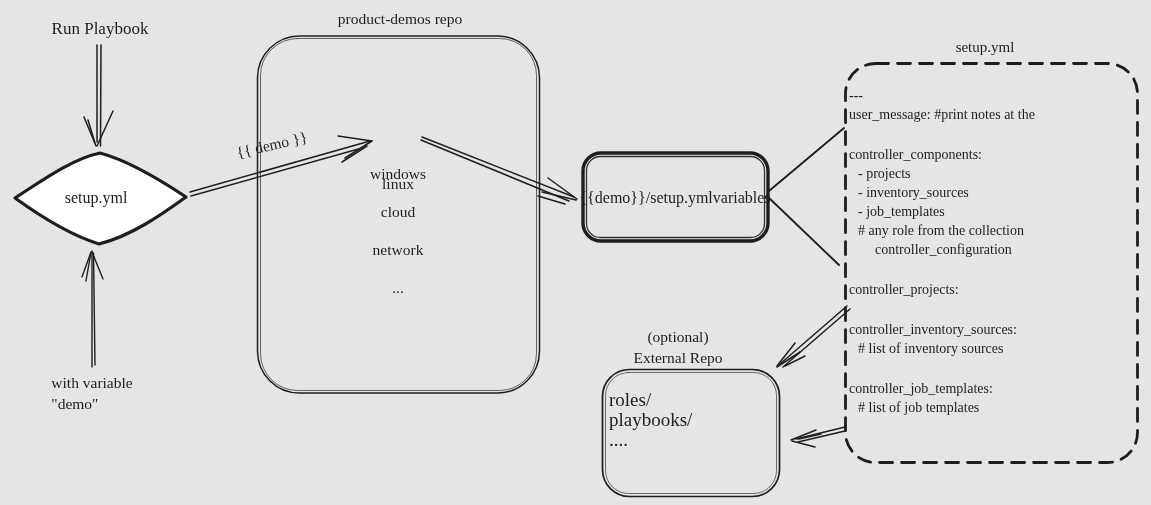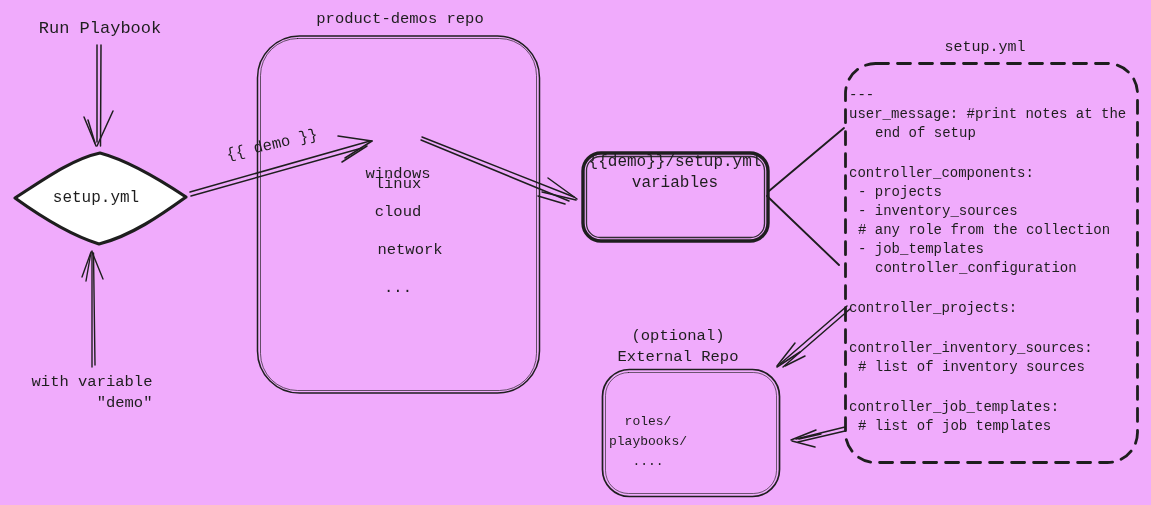--- a/index.html
+++ b/index.html
@@ -1,49 +1,49 @@
 <!DOCTYPE html>
 <html><head>
 <meta charset="utf-8">
 <style>
   html,body{margin:0;padding:0;background:#fff;}
   #canvas{
     position:relative;width:1151px;height:505px;overflow:hidden;
-    background:#f0abfc;
-    font-family:Liberation Mono, monospace;
+    background:#e5e5e5;
+    font-family:Liberation Serif, serif;
     color:#1e1e1e;
   }
   #wires{position:absolute;left:0;top:0;width:1151px;height:505px;}
   .clabel{position:absolute;transform:translateX(-50%);white-space:nowrap;}
   .fs17{font-size:17px;}
   .fs16{font-size:16px;}
   .fs155{font-size:15.5px;}
   .fs15{font-size:15px;}
   .rot{transform:translateX(-50%) rotate(-13deg);}
   
   .repo-item{position:absolute;left:398px;transform:translateX(-50%);font-size:15.5px;white-space:nowrap;}
   
   #vars-text{
     position:absolute;left:582px;top:152px;width:186px;height:90px;
-    display:flex;flex-direction:column;align-items:center;
+    display:flex;align-items:center;justify-content:center;
     font-size:16px;line-height:21px;text-align:center;
   }
   
   #yml-lines{position:absolute;left:849px;top:86px;width:286px;font-size:14px;}
   .yml-line{height:19px;line-height:19px;white-space:nowrap;overflow:visible;}
   .yml-blank{height:21px;}
   .ind0{padding-left:0;}
   .ind1{padding-left:9px;}
   .ind2{padding-left:26px;}
   
-  #ext-lines{position:absolute;left:609px;top:412px;font-size:13px;line-height:20px;text-align:center;}
+  #ext-lines{position:absolute;left:609px;top:390px;font-size:19px;line-height:20px;}
   .ext-line{white-space:nowrap;}
   
   #withvar{position:absolute;left:92px;top:372px;transform:translateX(-50%);
-    text-align:right;font-size:15.5px;line-height:21px;white-space:nowrap;}
+    text-align:left;font-size:15.5px;line-height:21px;white-space:nowrap;}
   
   #ext-title{position:absolute;left:678px;top:326px;transform:translateX(-50%);
     text-align:center;font-size:15.5px;line-height:21px;white-space:nowrap;}
 </style>
 </head>
 <body>
 
 <div id="canvas">
 
   <svg id="wires" viewBox="0 0 1151 505" fill="none" stroke="#1e1e1e" stroke-linecap="round" stroke-linejoin="round">
@@ -135,41 +135,40 @@
   </div>
 
   <div class="clabel rot fs155" style="left:272px;top:136px;">{{ demo }}</div>
 
   <div class="clabel fs155" style="left:400px;top:10px;">product-demos repo</div>
 
   <div>
       <div class="repo-item" style="top: 127px; margin-top: 48px;">linux</div>
       <div class="repo-item" style="top: 165px;">windows</div>
       <div class="repo-item" style="top: 203px;">cloud</div>
-      <div class="repo-item" style="top: 241px; margin-left: 12px;">network</div>
+      <div class="repo-item" style="top: 241px;">network</div>
       <div class="repo-item" style="top: 279px;">...</div>
     </div>
 
   <div id="vars-text">
     <div>{{demo}}/setup.yml</div>
     <div>variables</div>
   </div>
 
   <div class="clabel fs15" style="left:985px;top:39px;">setup.yml</div>
 
   <div id="yml-lines">
       <div class="yml-line ind0">---</div>
       <div class="yml-line ind0">user_message: #print notes at the</div>
-      <div class="yml-line ind2">end of setup</div>
       <div class="yml-blank"></div>
       <div class="yml-line ind0">controller_components:</div>
       <div class="yml-line ind1">- projects</div>
       <div class="yml-line ind1">- inventory_sources</div>
+      <div class="yml-line ind1">- job_templates</div>
       <div class="yml-line ind1"># any role from the collection</div>
-      <div class="yml-line ind1">- job_templates</div>
       <div class="yml-line ind2">controller_configuration</div>
       <div class="yml-blank"></div>
       <div class="yml-line ind0">controller_projects:</div>
       <div class="yml-blank"></div>
       <div class="yml-line ind0">controller_inventory_sources:</div>
       <div class="yml-line ind1"># list of inventory sources</div>
       <div class="yml-blank"></div>
       <div class="yml-line ind0">controller_job_templates:</div>
       <div class="yml-line ind1"># list of job templates</div>
     </div>

